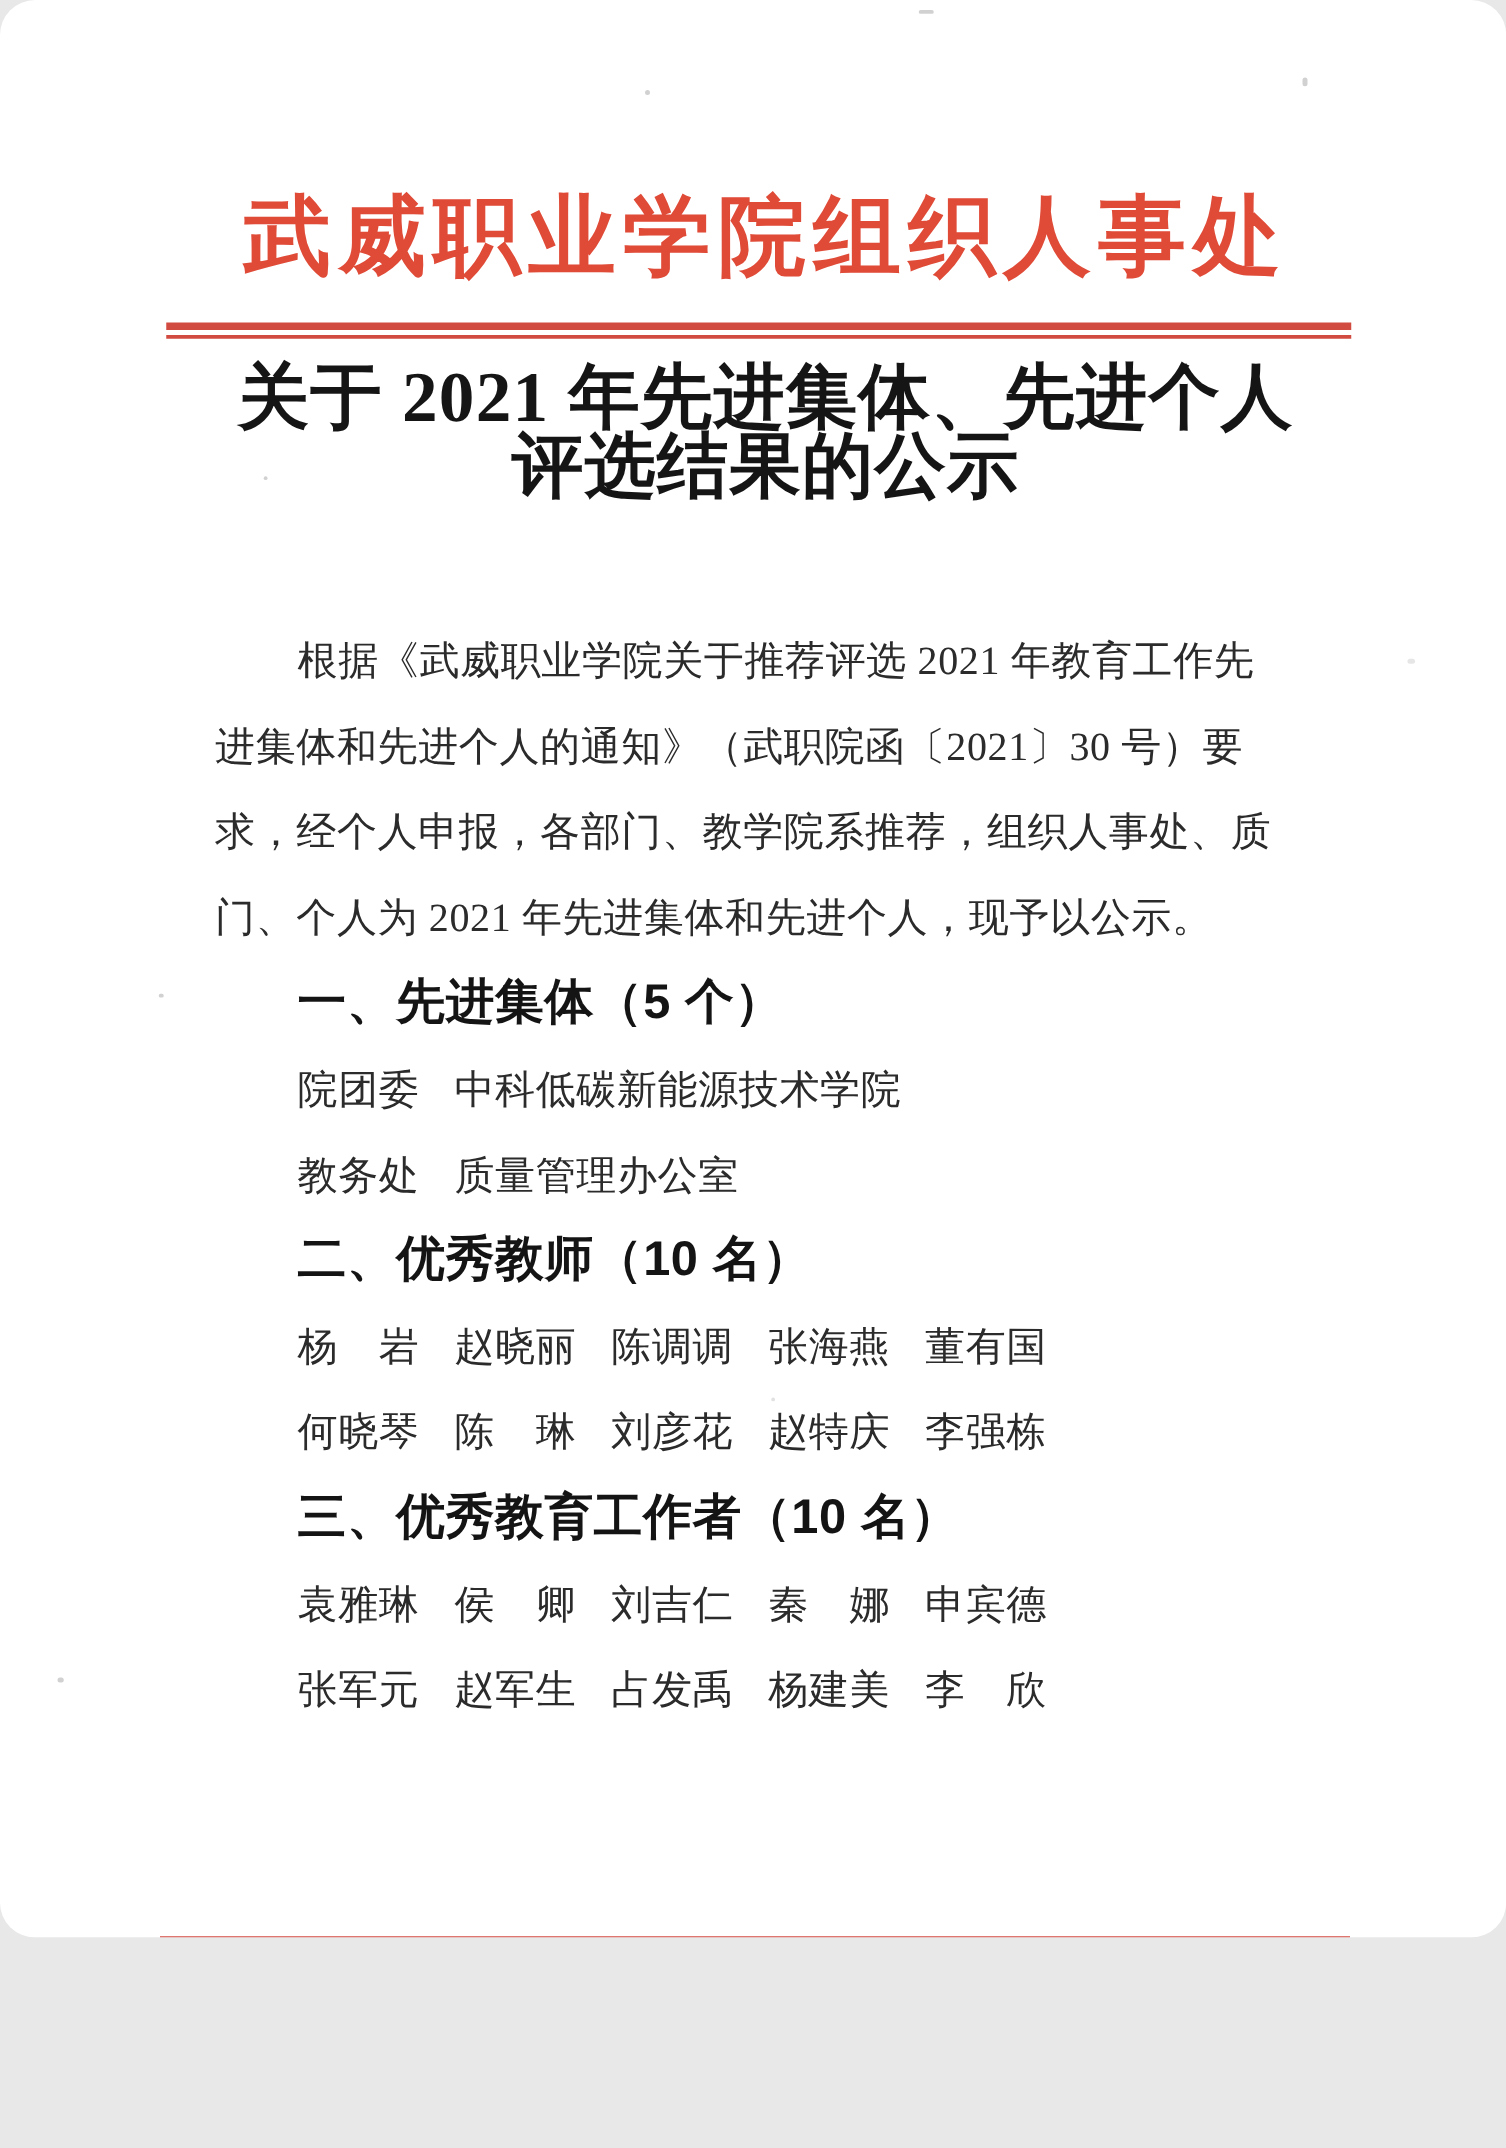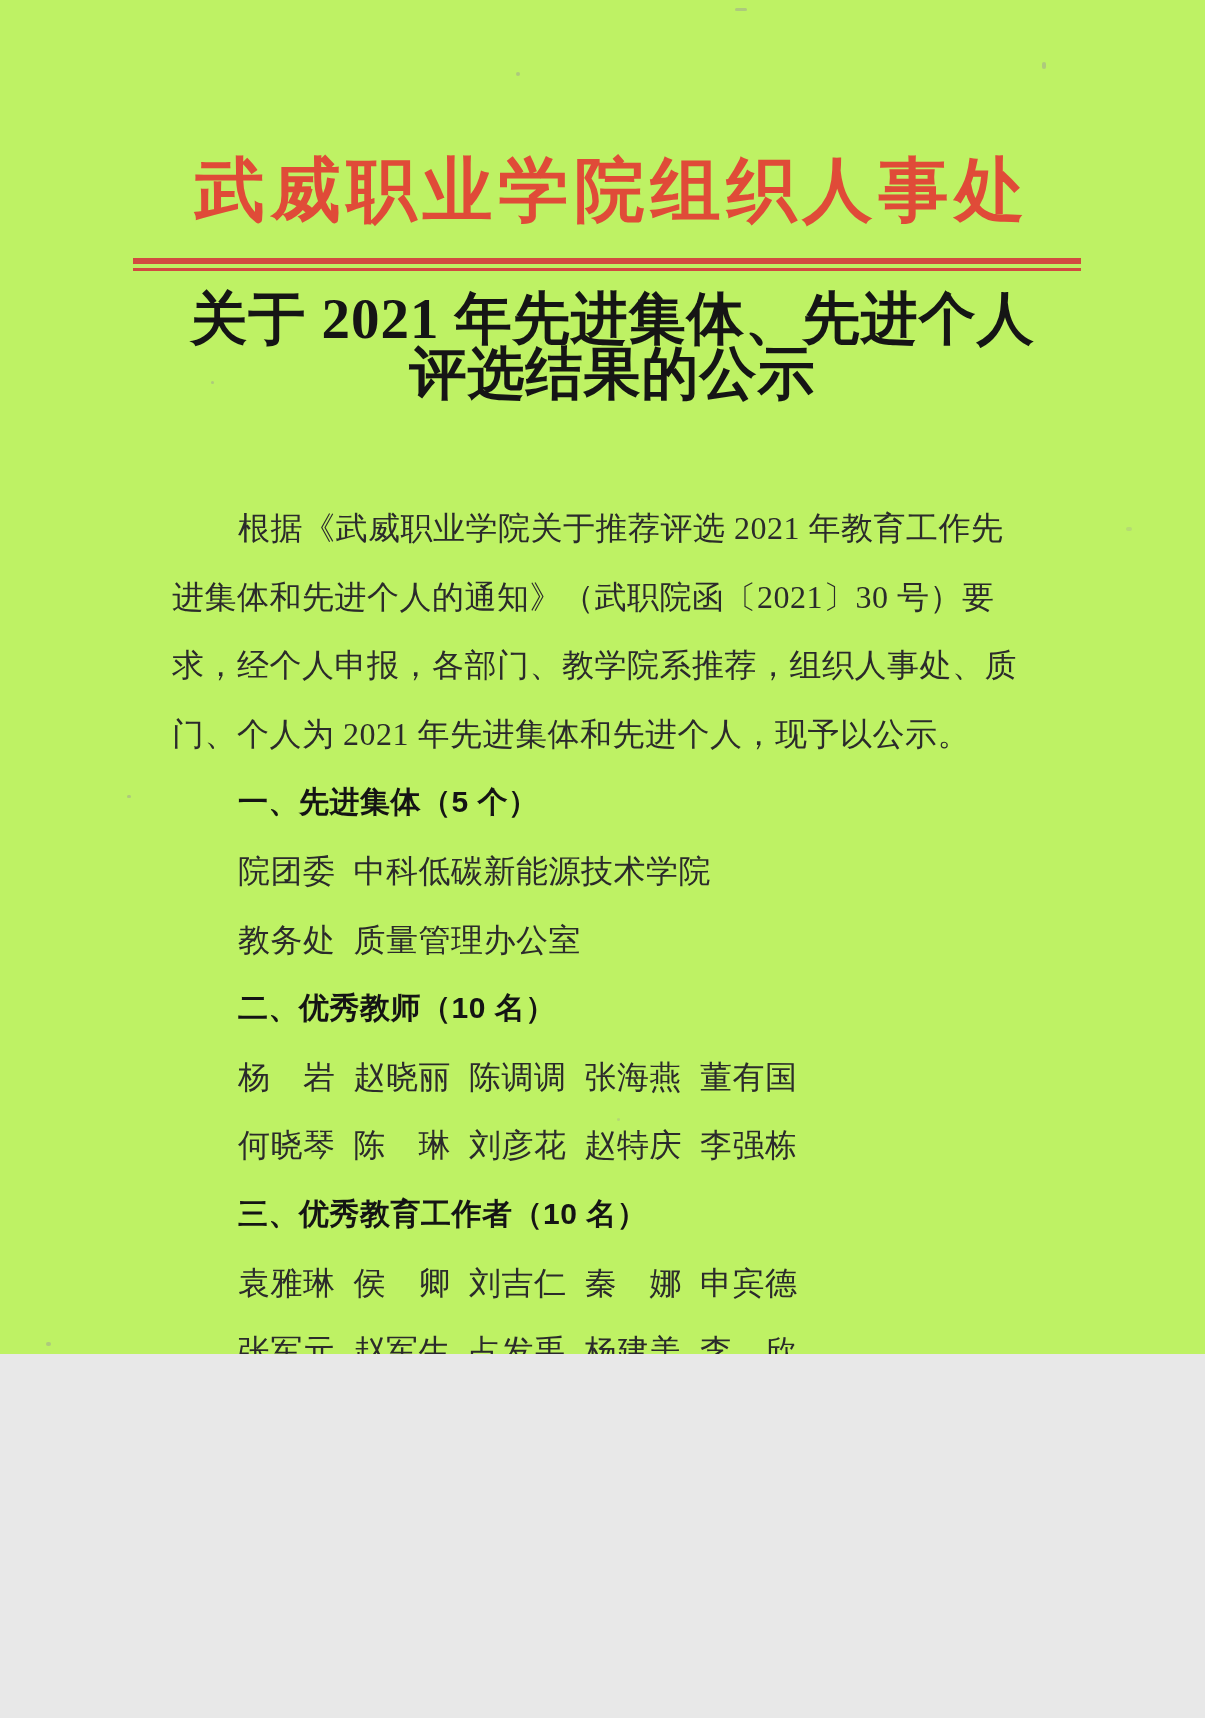--- a/index.html
+++ b/index.html
@@ -1,22 +1,23 @@
 <!DOCTYPE html>
 <html><head>
 <meta charset="utf-8">
 <style>
   html,body{margin:0;padding:0;background:#e8e8e8;}
   .page{
     position:relative;
-    width:1205px;height:1354px;
+    width:1205px;height:1550px;
     margin:0 auto;
-    background:#bef264;
+    background:#ffffff;
     overflow:hidden;
     font-family:"Liberation Serif","DejaVu Serif",serif;
+    border-radius:28px;
   }
   
   .masthead{
     position:absolute;top:146px;left:140px;width:945px;
     text-align:center;
     color:#e04b38;
     font-size:70px;font-weight:bold;
     letter-spacing:6px;
     line-height:90px;
     white-space:nowrap;
@@ -46,28 +47,28 @@
     line-height:68.6px;
     letter-spacing:0.5px;
   }
   .body-line{white-space:nowrap;height:68.6px;}
   .indent{text-indent:66px;}
   .sec-heading{
     font-family:"Liberation Sans","DejaVu Sans",sans-serif;
     font-weight:bold;
     color:#141414;
     padding-left:66px;
-    font-size:30px;
+    font-size:39px;
     height:68.6px;
     white-space:nowrap;
     letter-spacing:0.5px;
   }
   .name-row{
     display:flex;
-    gap:18px;
+    gap:28px;
     padding-left:66px;
     height:68.6px;
     white-space:nowrap;
   }
   
   .speck{position:absolute;background:#9a9a9a;opacity:.45;border-radius:2px;}
 </style>
 </head>
 <body>
 

